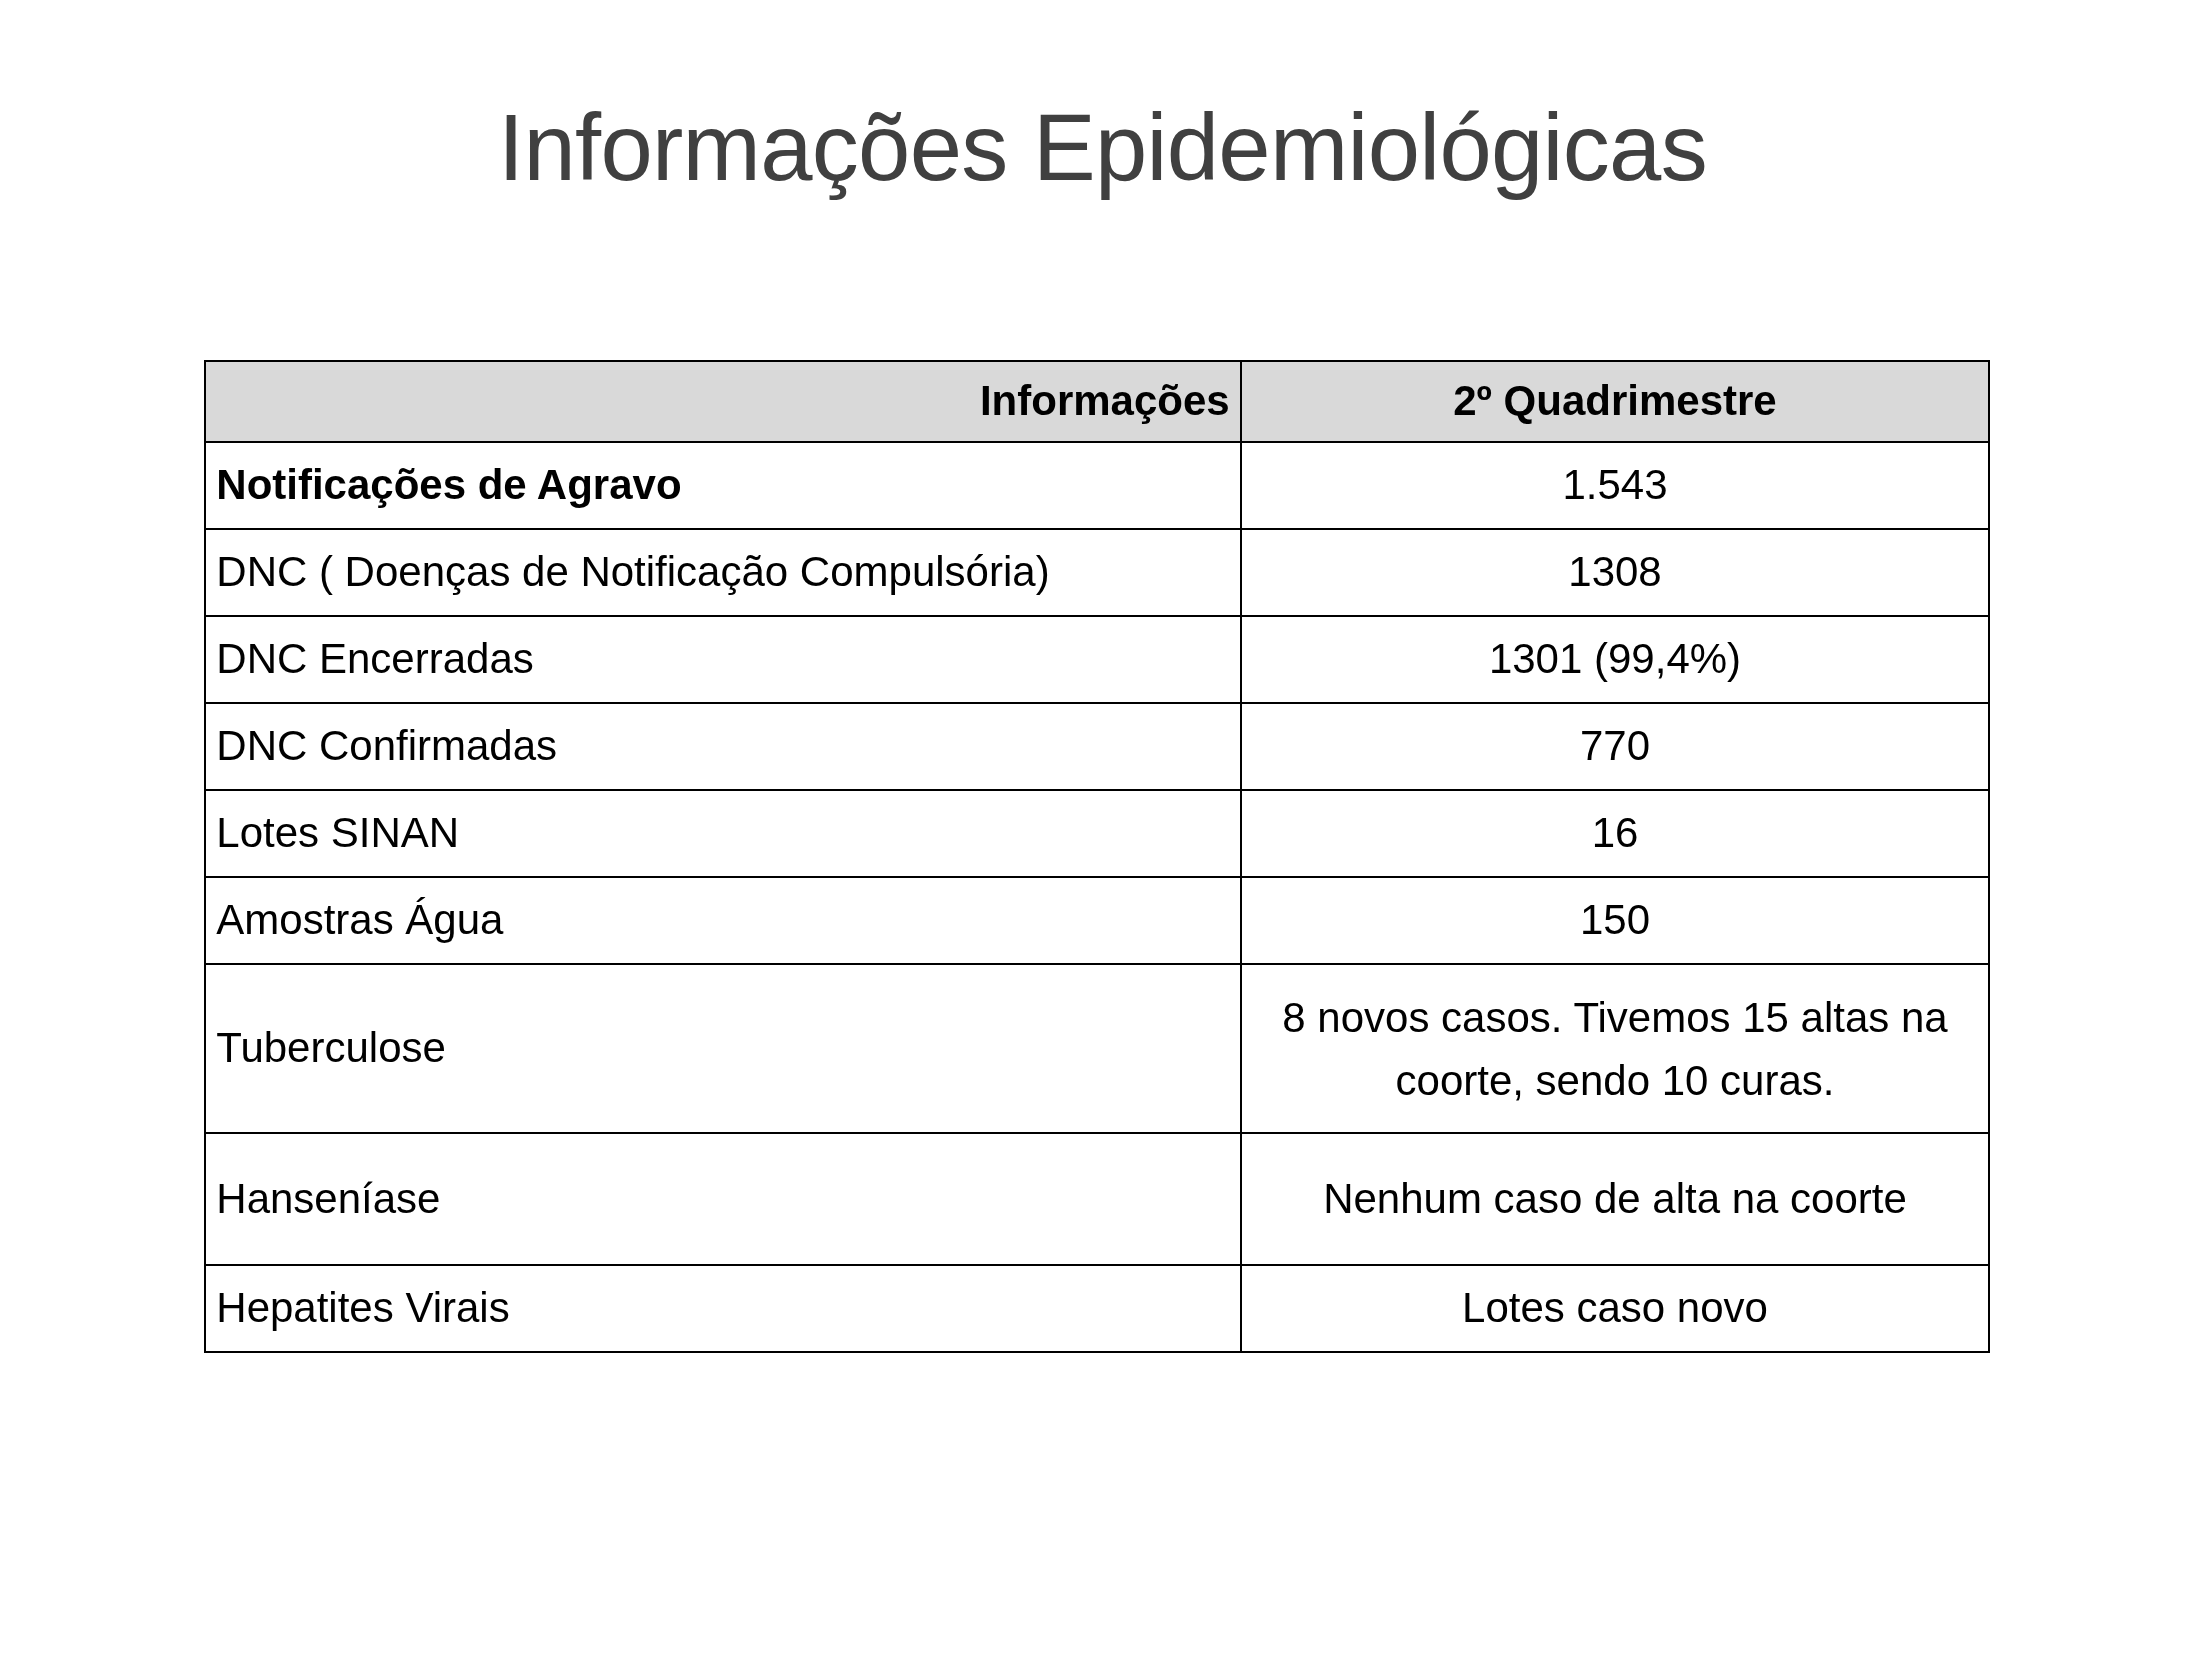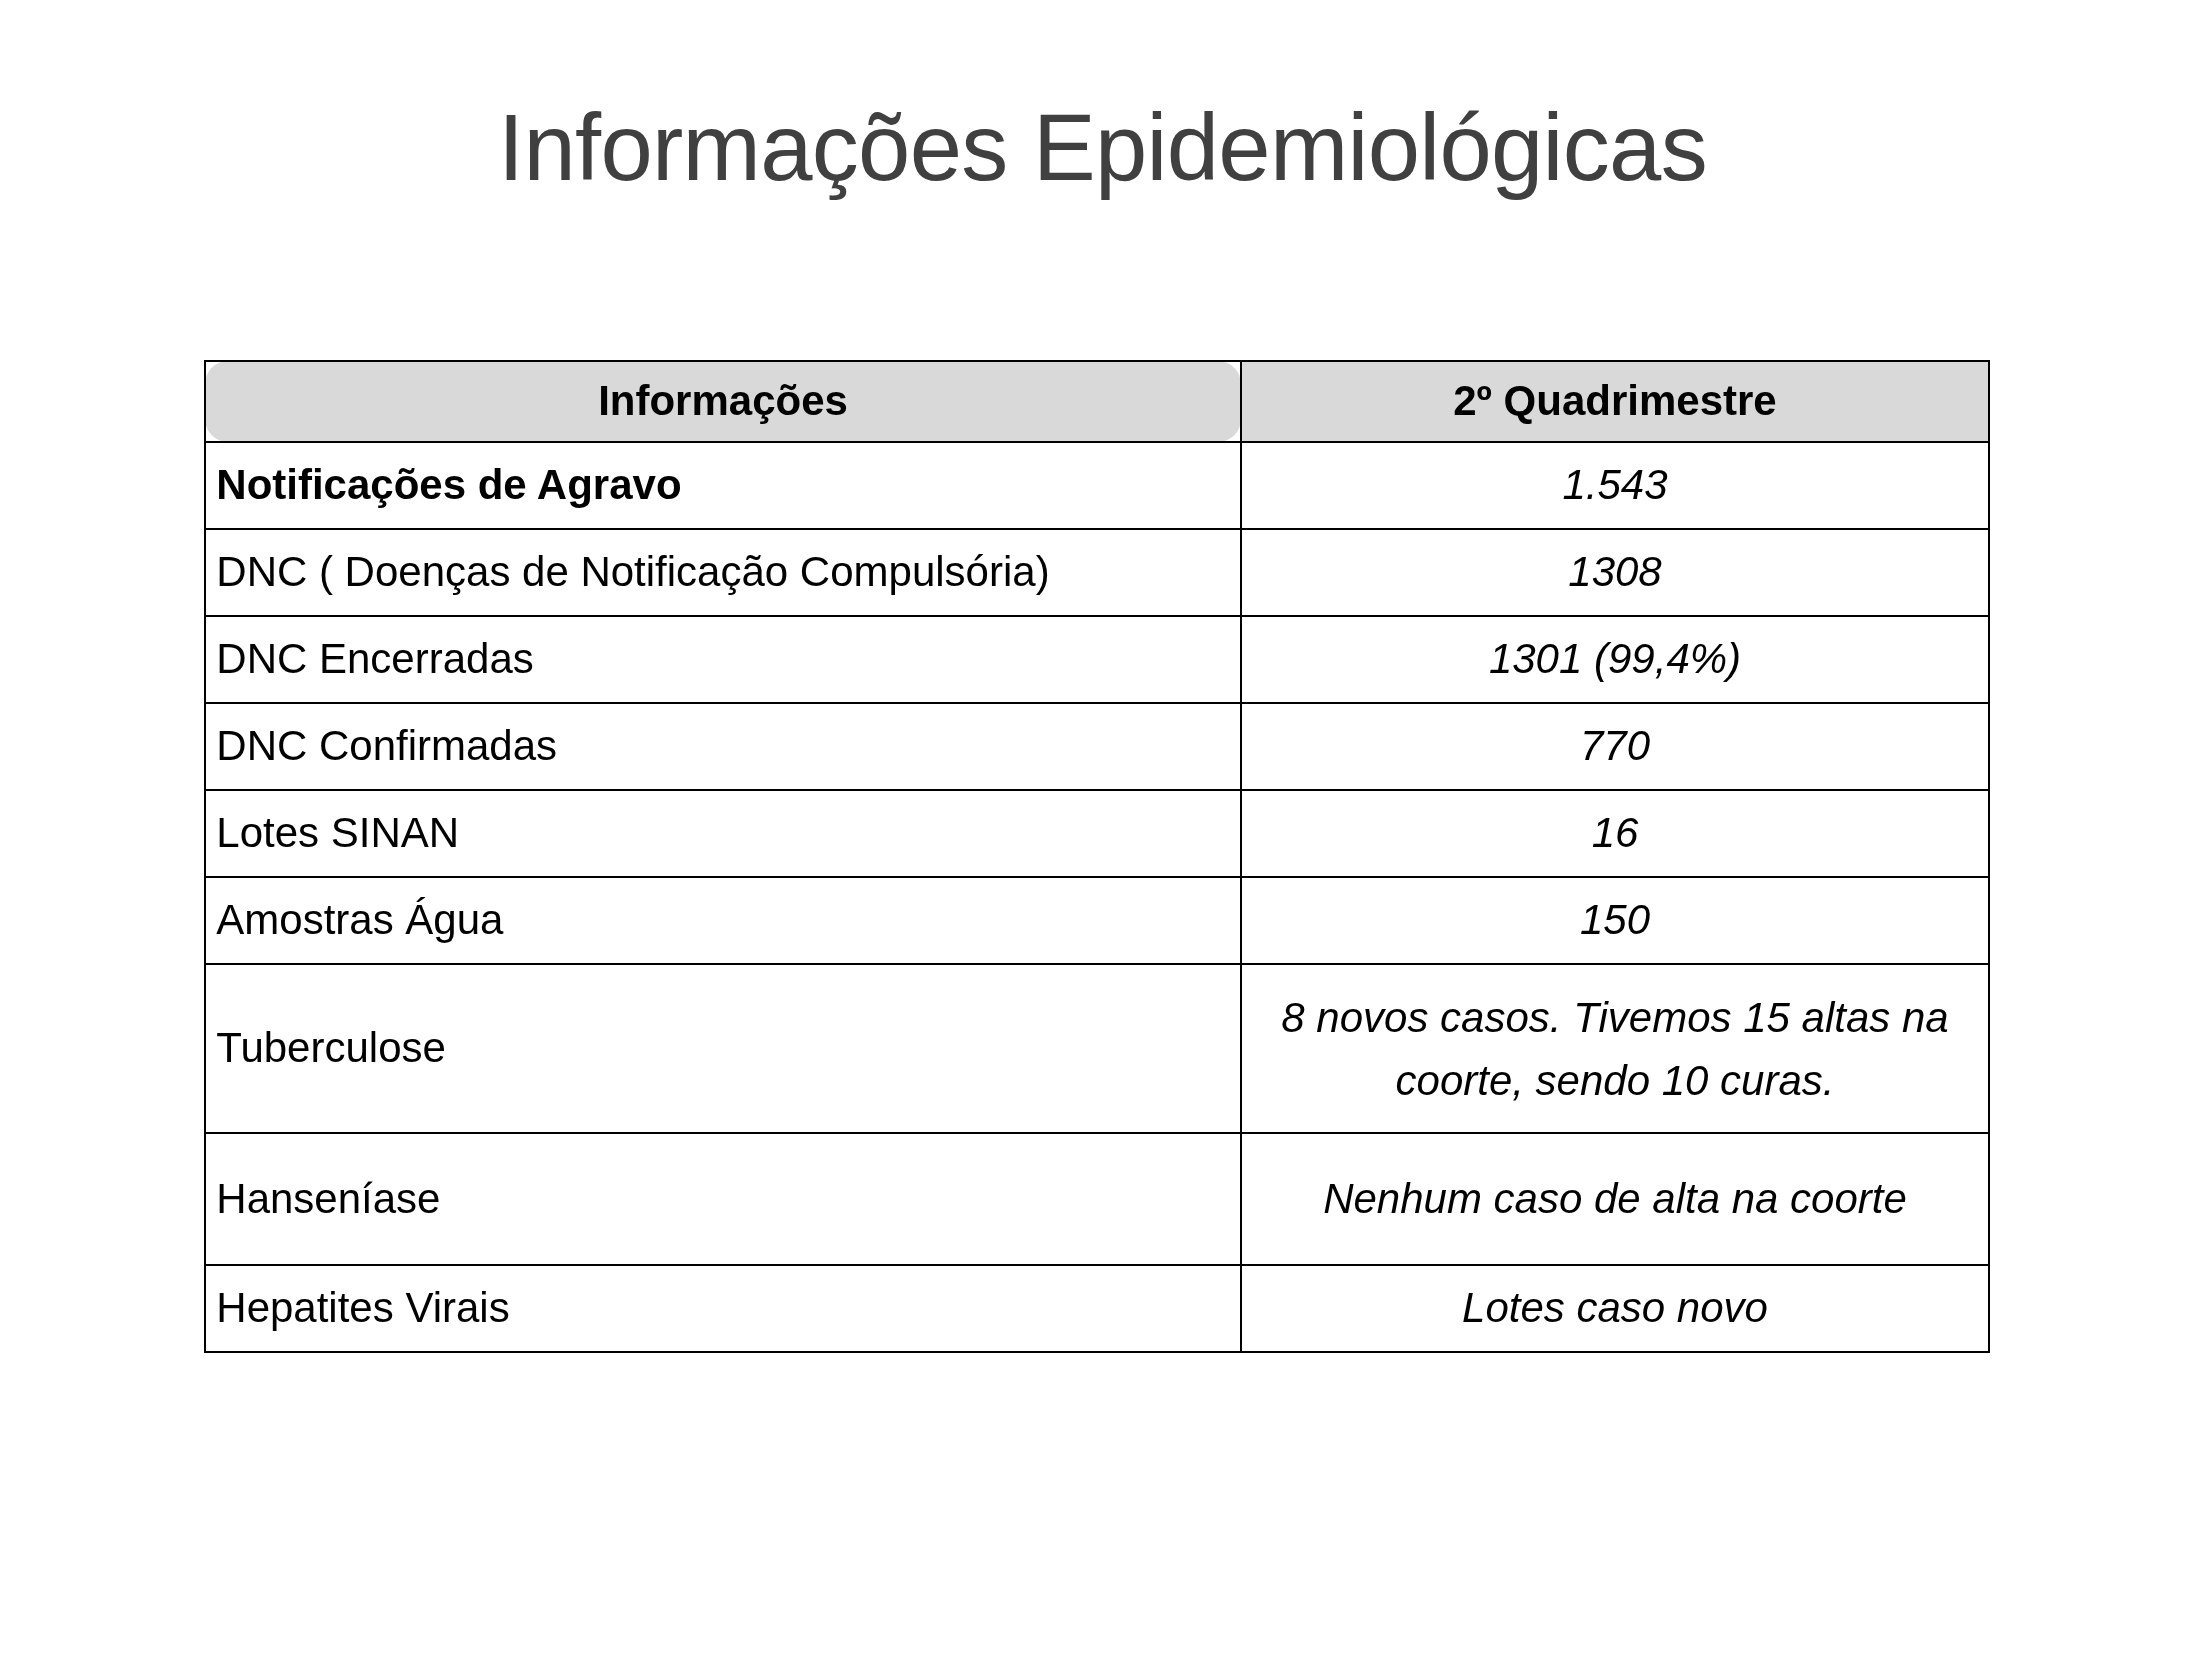--- a/index.html
+++ b/index.html
@@ -55,38 +55,36 @@
     line-height: 1.25;
     vertical-align: middle;
     box-sizing: border-box;
   }
   table.info-table thead th {
     background: #d9d9d9;
     font-weight: bold;
     height: 81px;
   }
   th.head-left {
-    text-align: center;
-    border-radius: 23px;
+    text-align: right;
   }
   th.head-right {
     text-align: center;
     margin-top: 29px;
   }
   td.label {
     text-align: left;
     height: 87px;
   }
   td.label.bold {
     font-weight: bold;
   }
   td.value {
     text-align: center;
     height: 87px;
-    font-style: italic;
   }
   td.value.multiline {
     line-height: 1.5;
     padding: 13.2px 19px;
   }
   tr.tall td {
     height: 169px;
   }
   tr.mid td {
     height: 132px;

